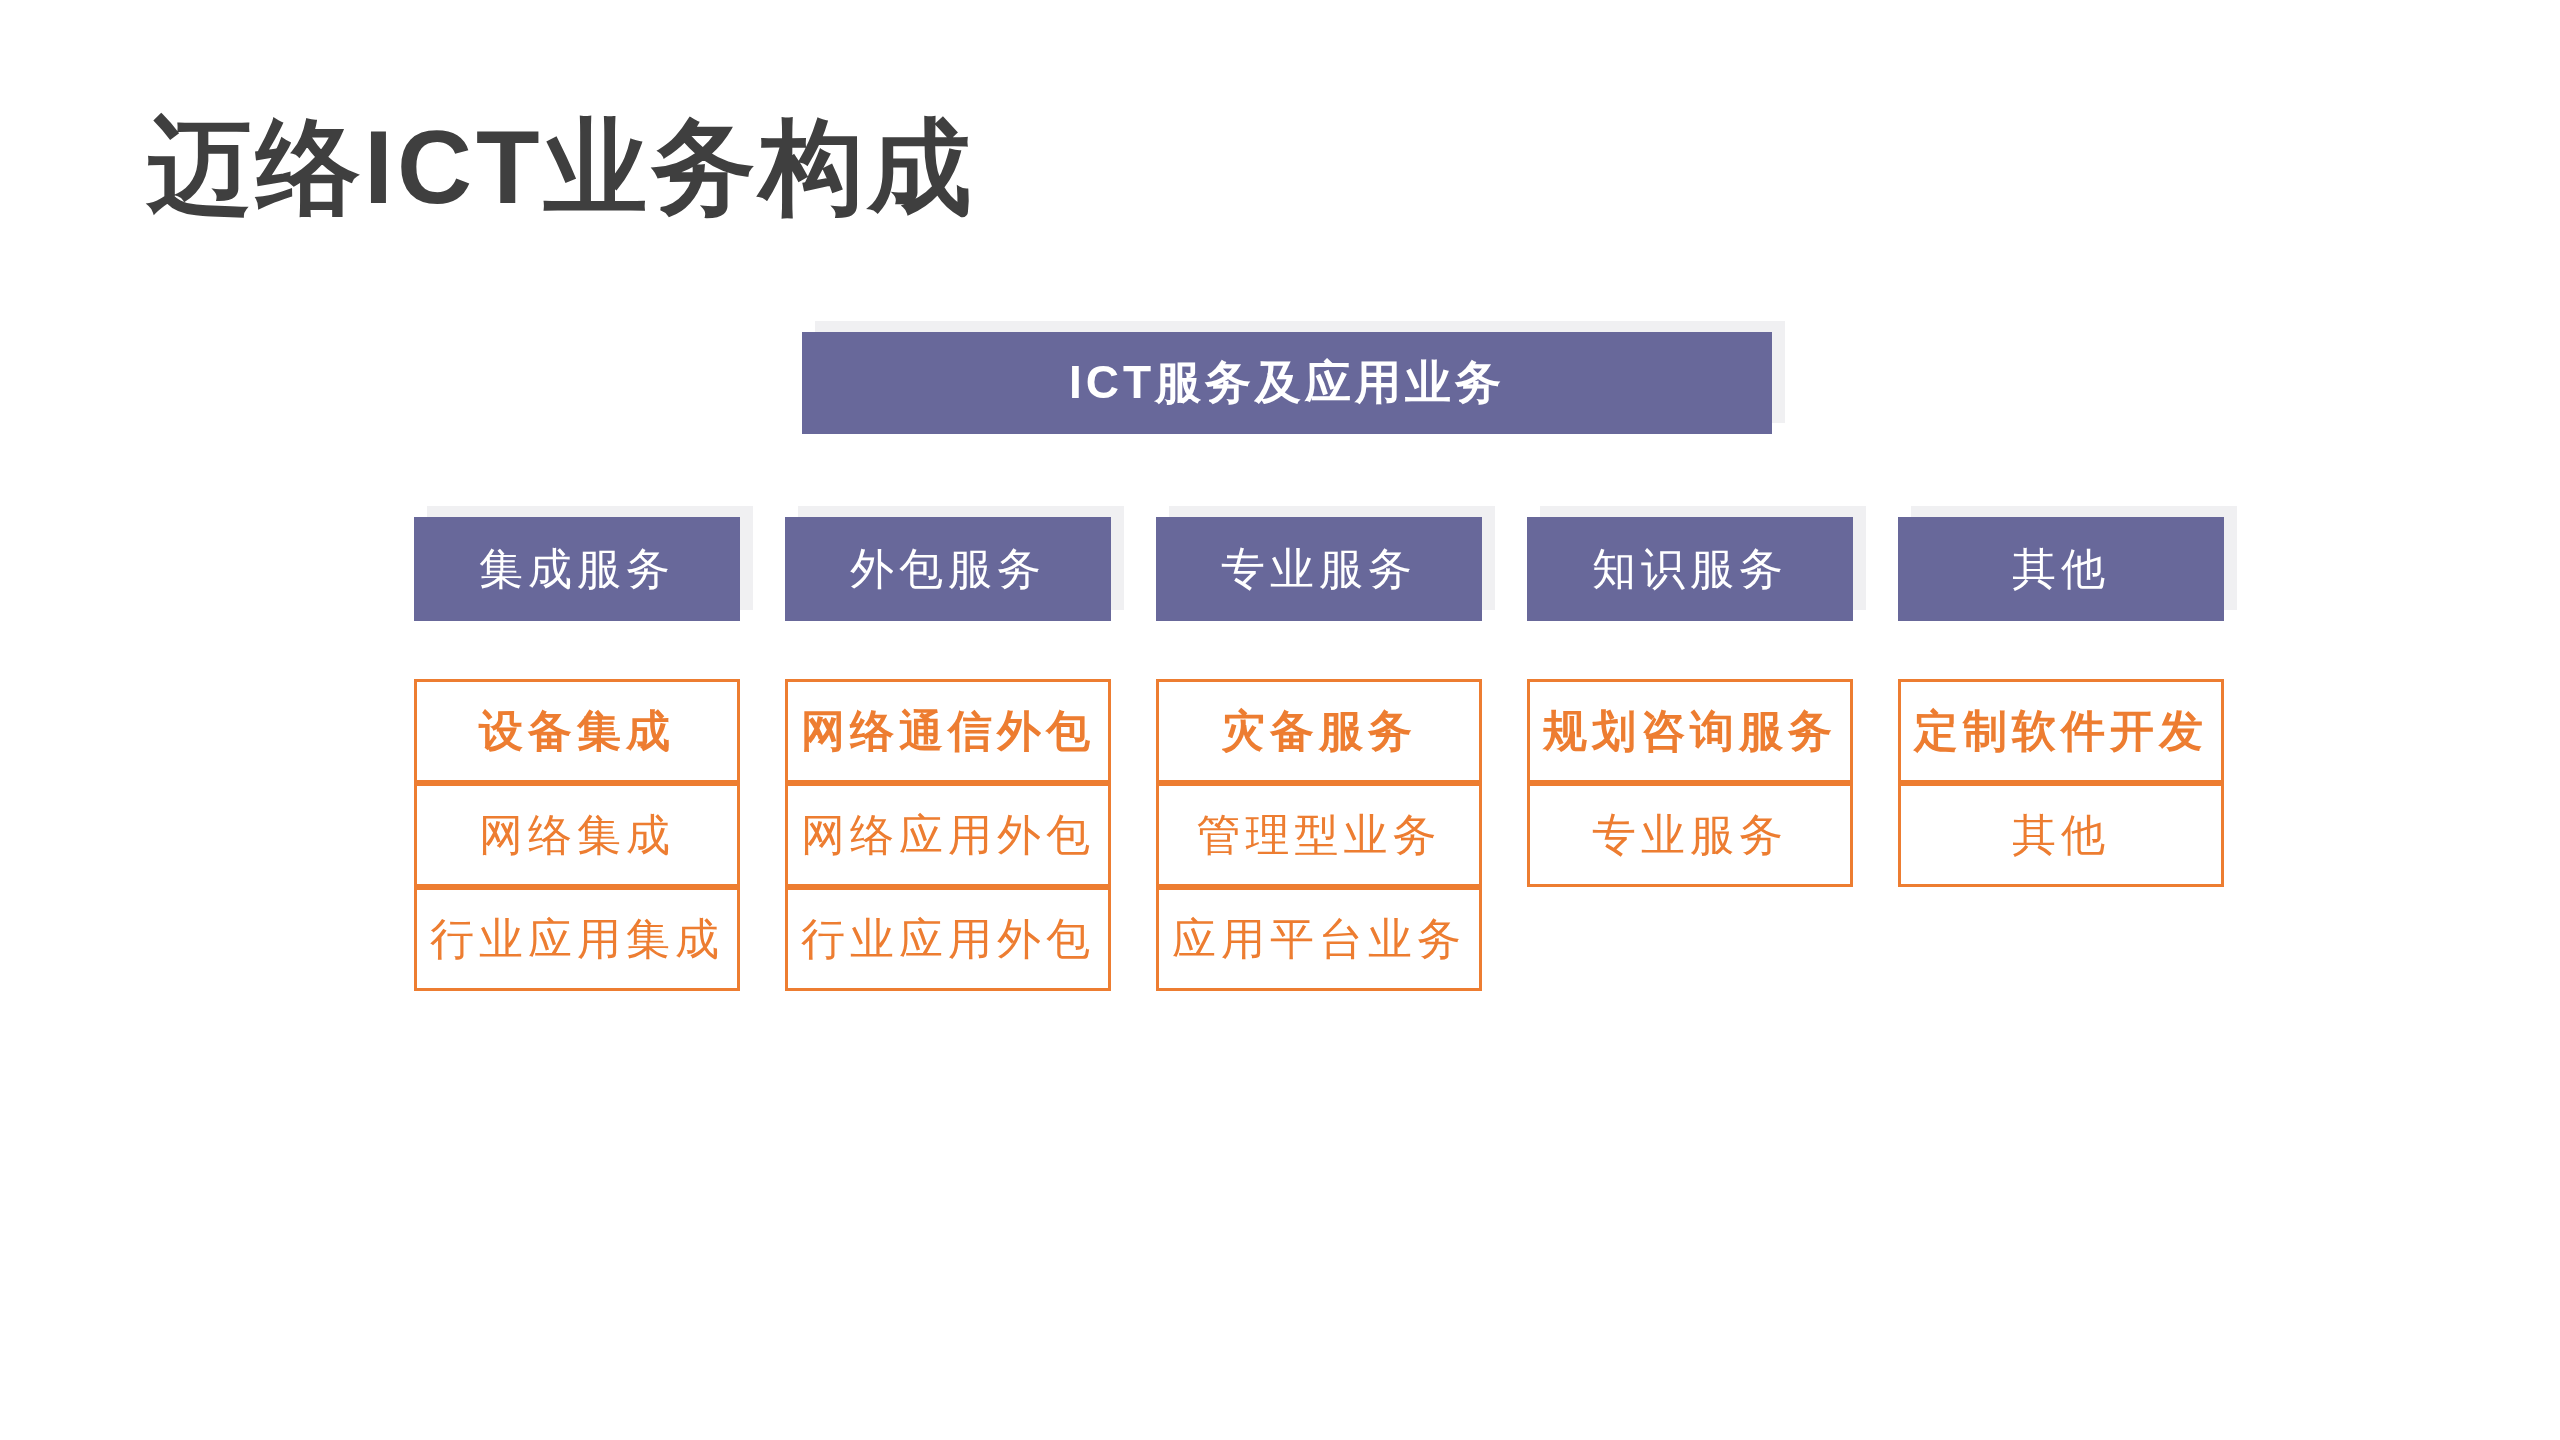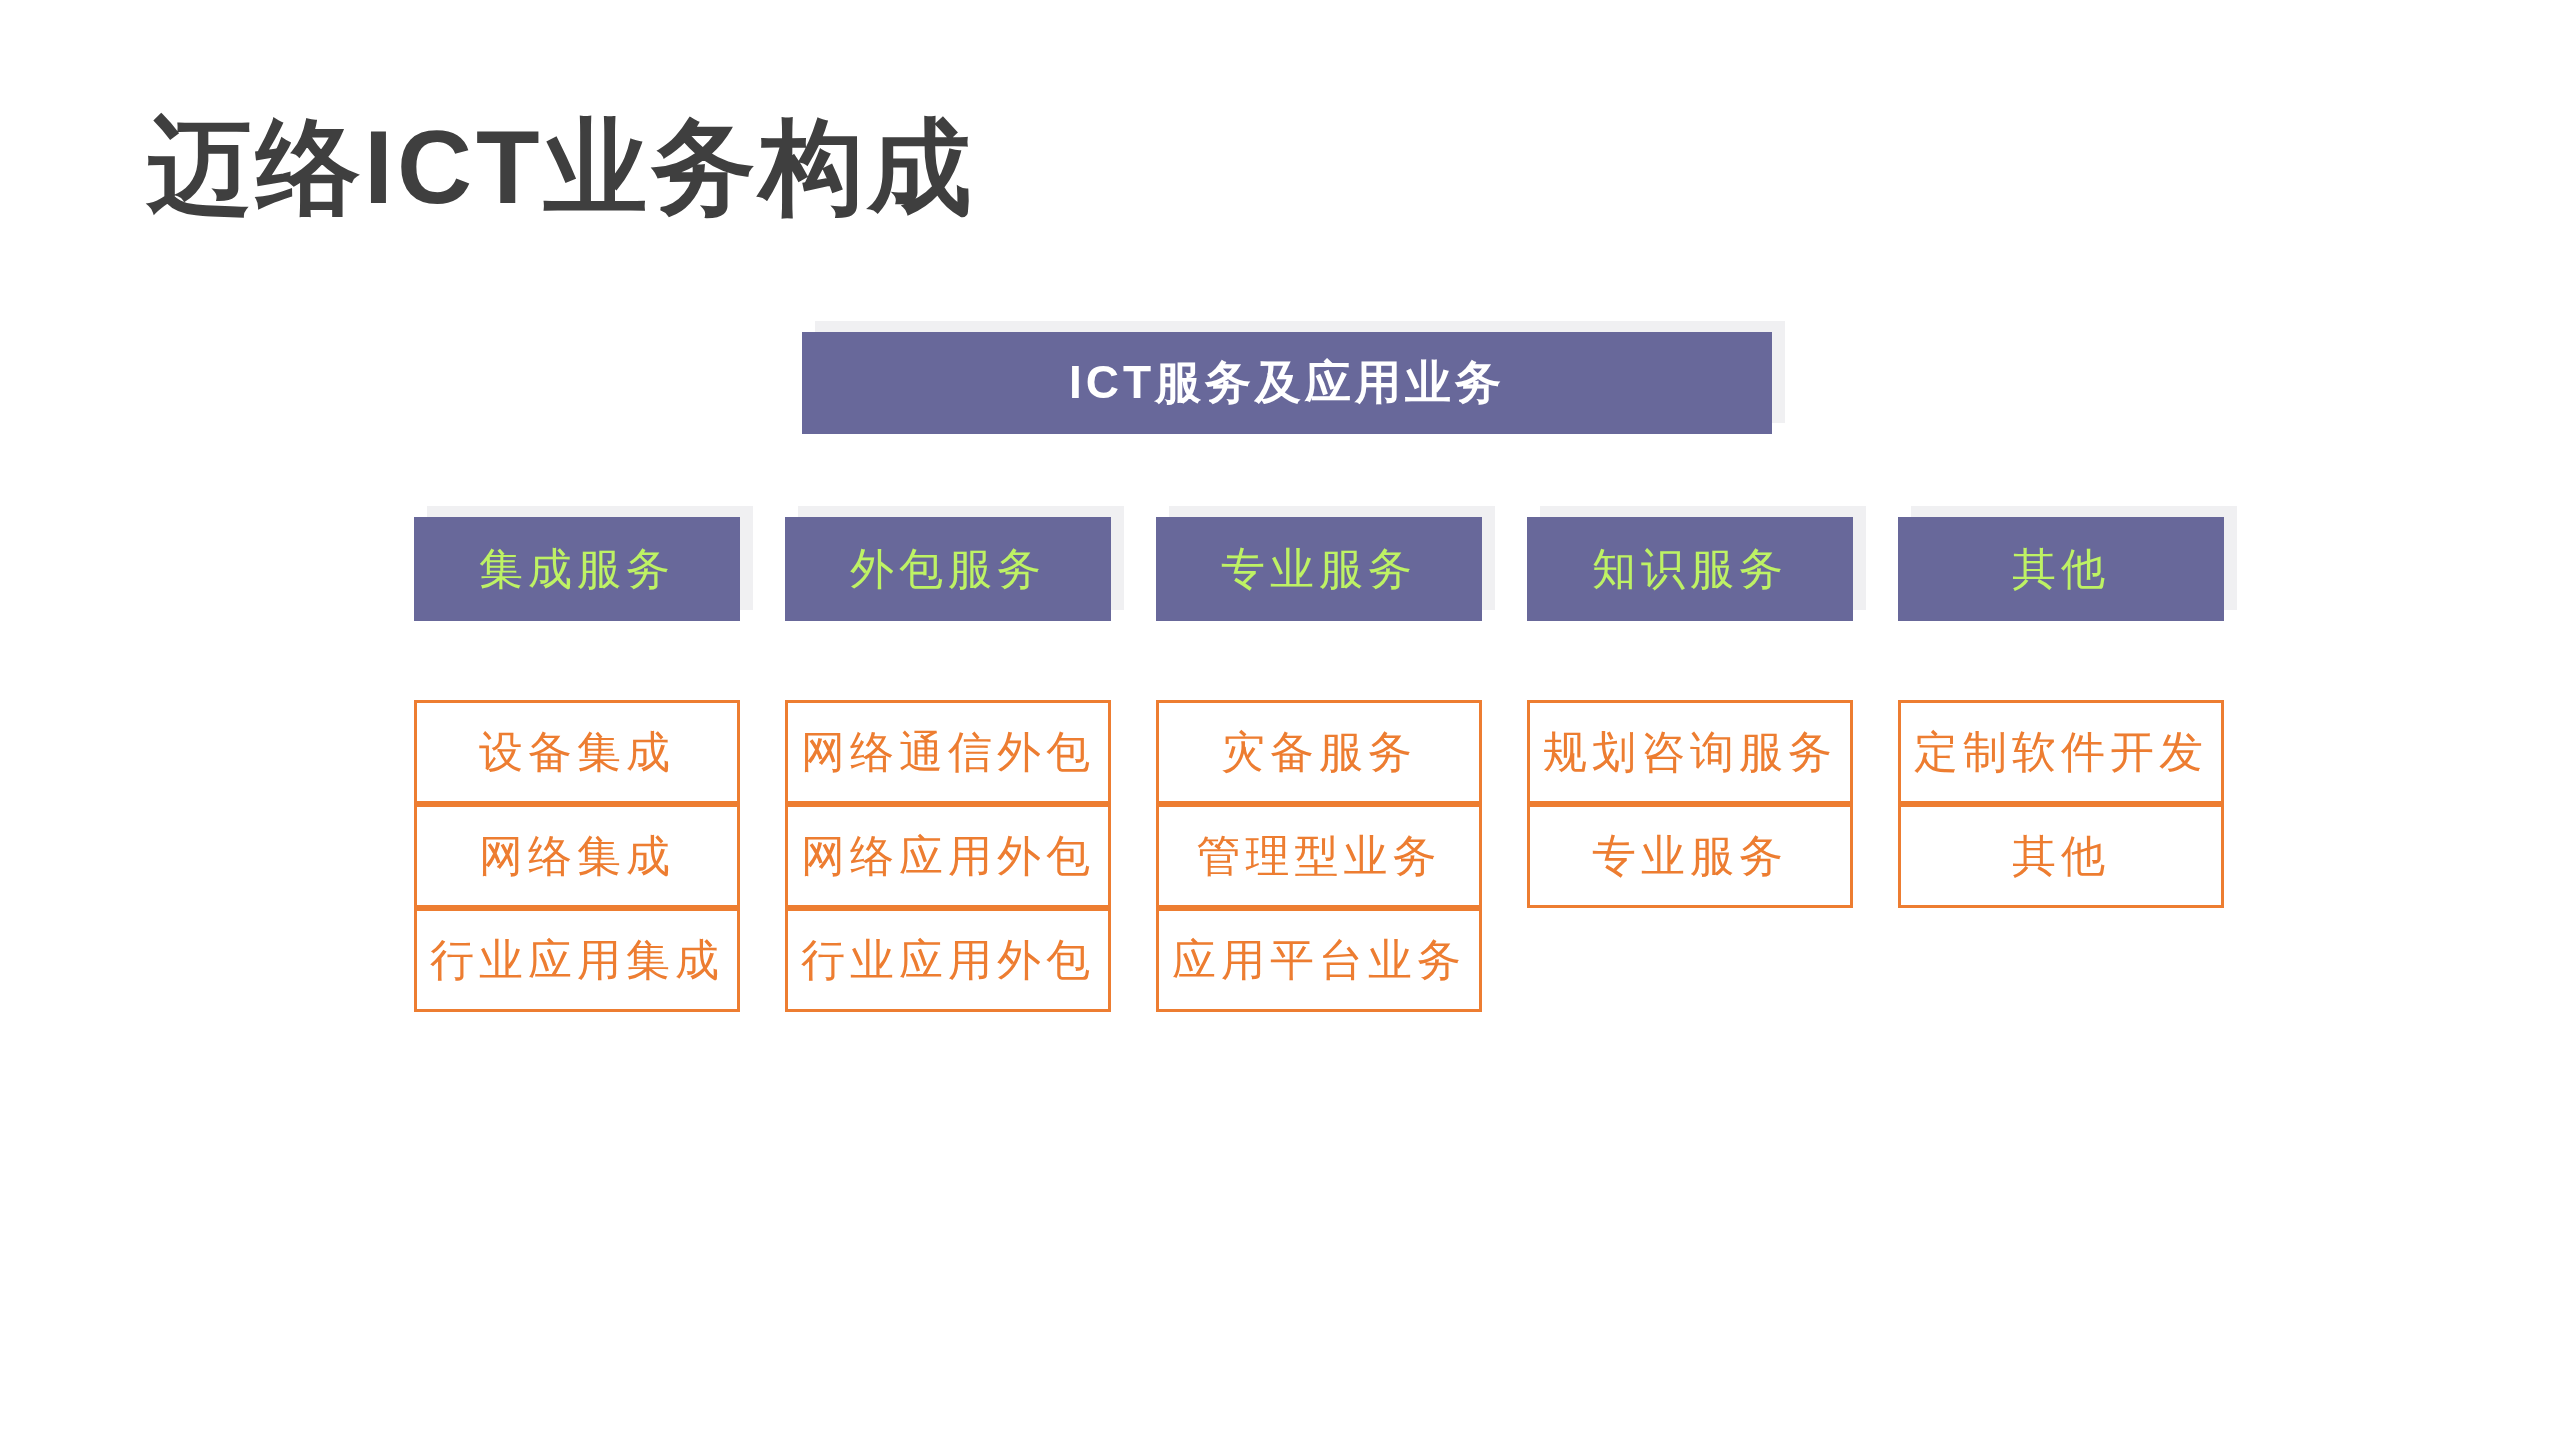--- a/index.html
+++ b/index.html
@@ -31,34 +31,34 @@
   .columns{
     position:absolute;left:414px;top:517px;
     display:flex;gap:45px;
   }
   .col{width:326px;display:flex;flex-direction:column;}
   .cat-header{
     height:104px;flex:0 0 104px;
     background:var(--purple);
     box-shadow:13px -11px 0 0 var(--shadow);
     display:flex;align-items:center;justify-content:center;
-    color:#bef264;font-size:44px;letter-spacing:5px;
+    color:#ffffff;font-size:44px;letter-spacing:5px;
     font-family:"Liberation Serif", serif;
   }
   .item{
     height:104px;flex:0 0 104px;
     border:3px solid var(--orange);
     box-sizing:border-box;
     background:#ffffff;
     display:flex;align-items:center;justify-content:center;
     color:var(--orange);font-size:44px;letter-spacing:5px;
     font-family:"Liberation Serif", serif;
     white-space:nowrap;
   }
-  .cat-header + .item{margin-top:79px;}
+  .cat-header + .item{margin-top:58px;font-weight:bold;}
   .page-number{
     position:absolute;left:2328px;top:1344px;
     font-size:38px;color:#0c0c0c;
     font-family:"Liberation Sans", sans-serif;
     margin-left:6px;
   }
 </style>
 </head>
 <body>
 

